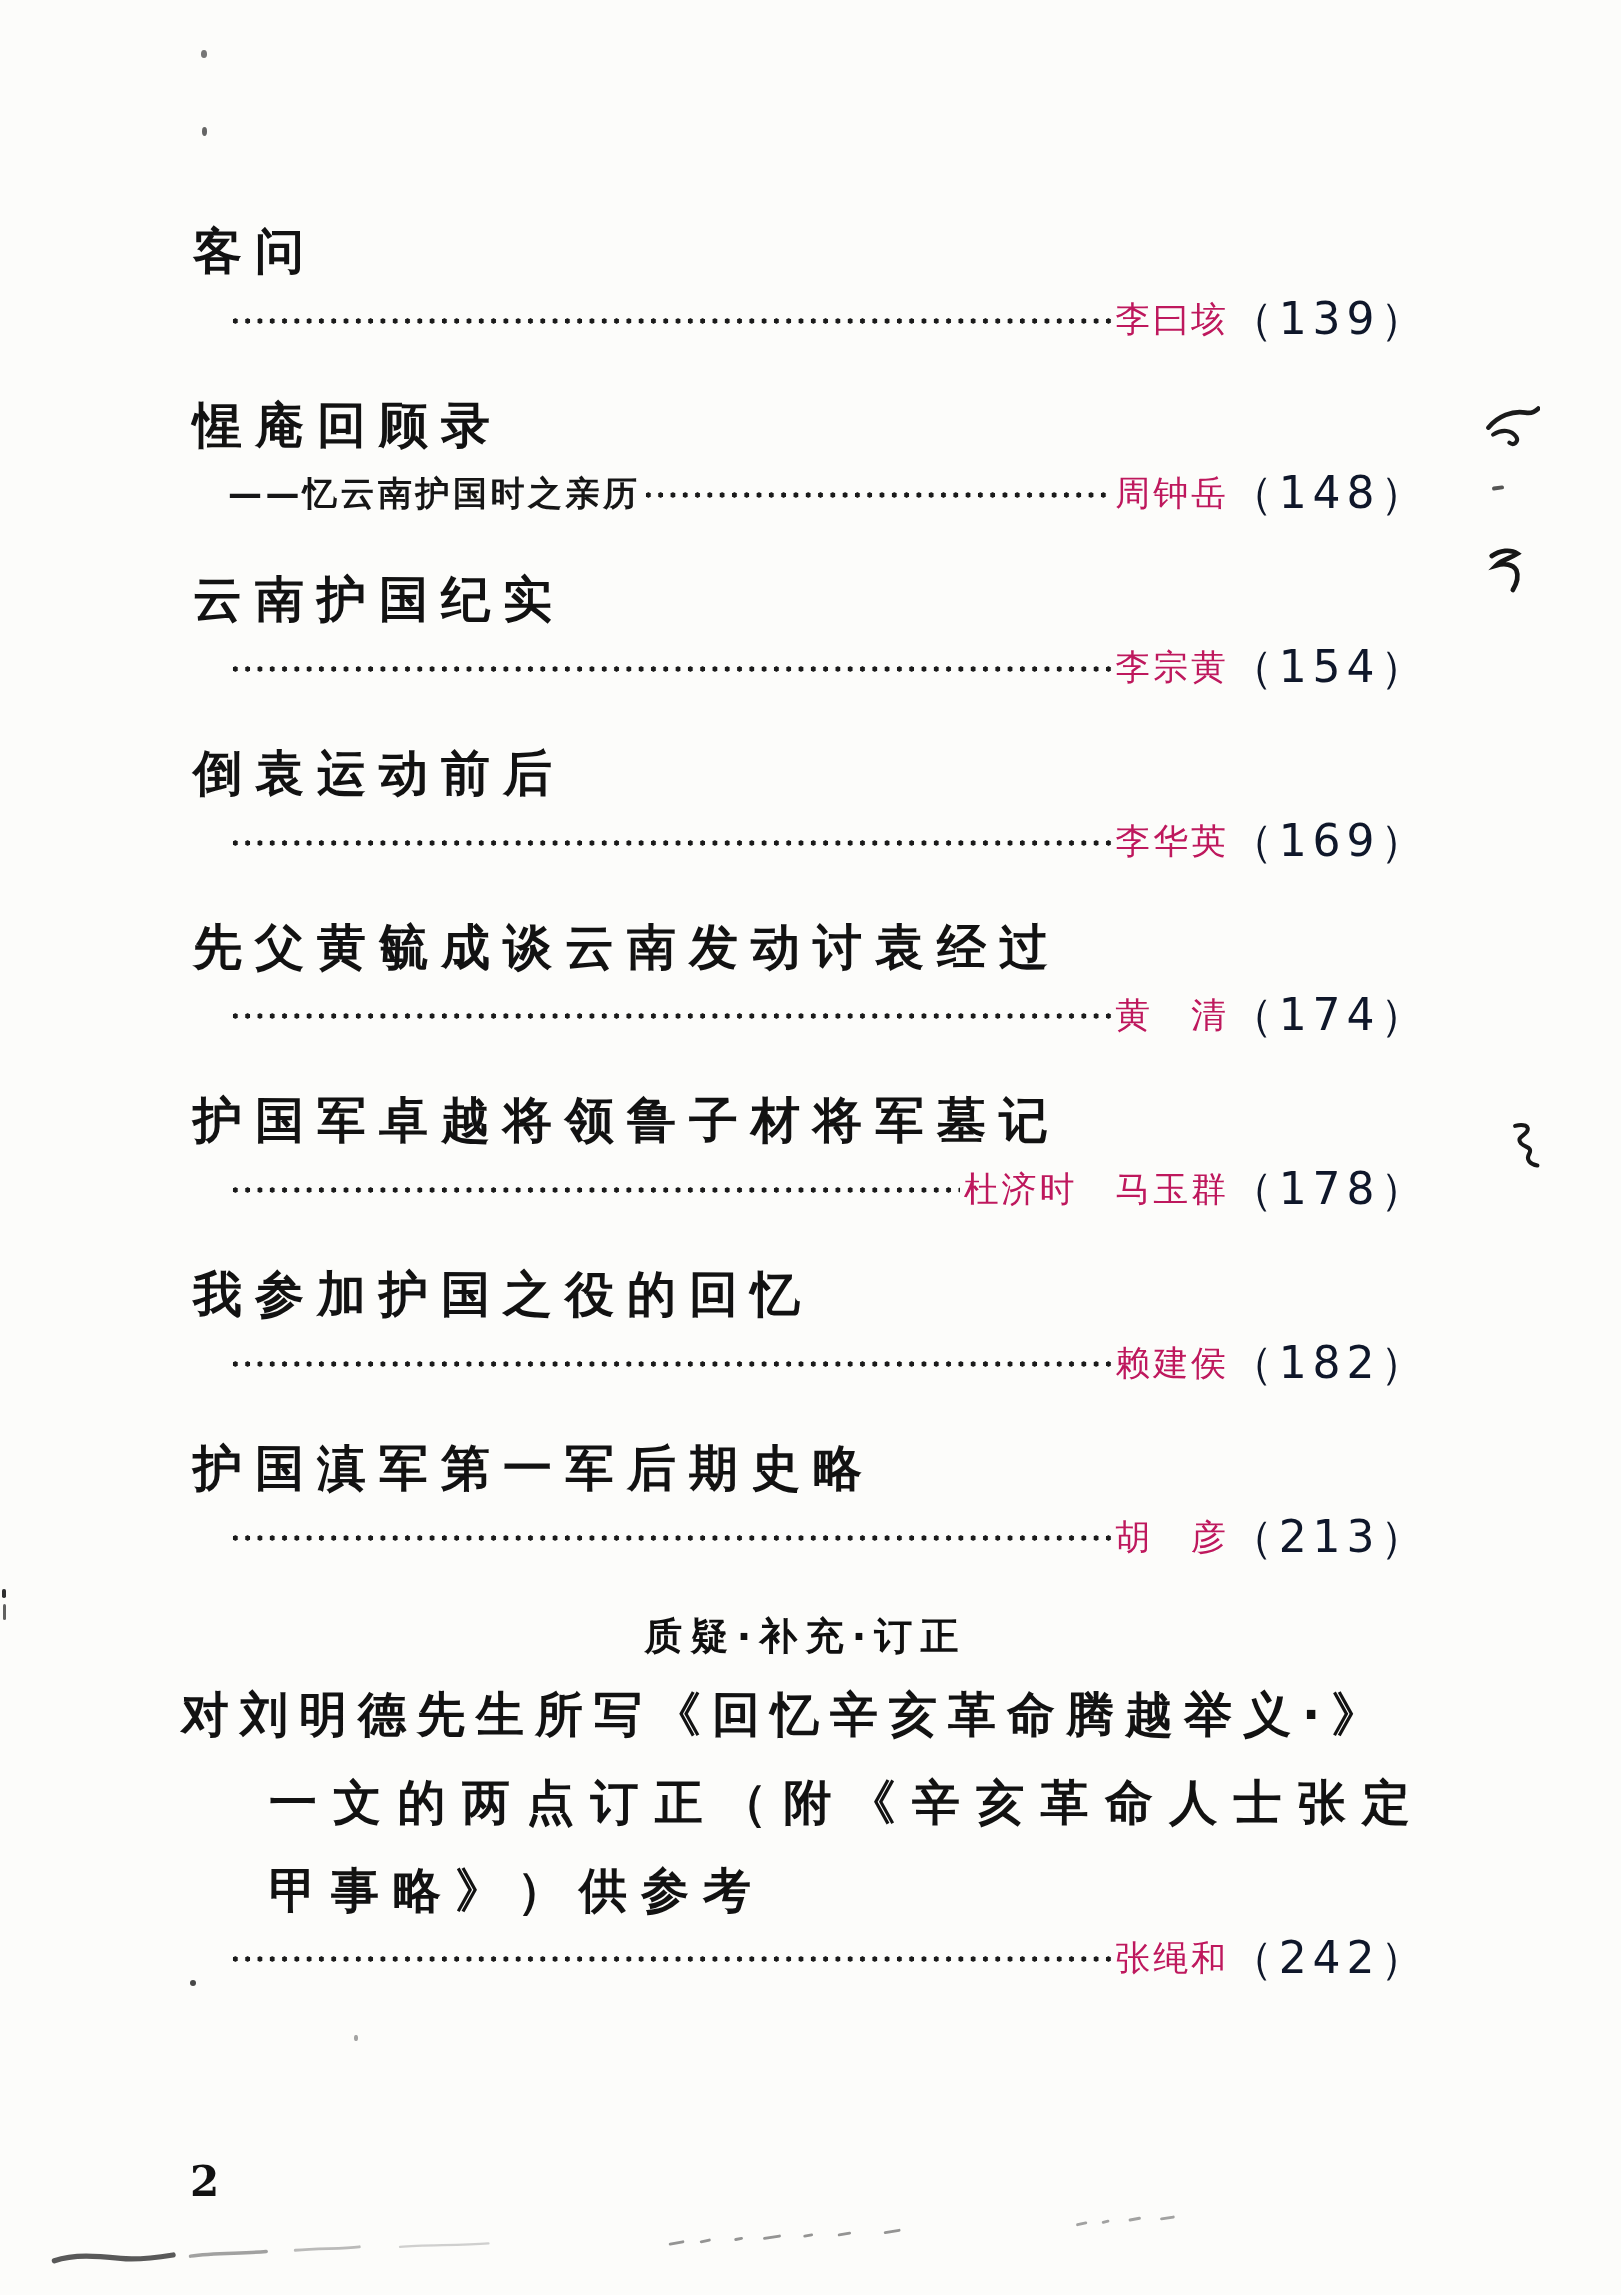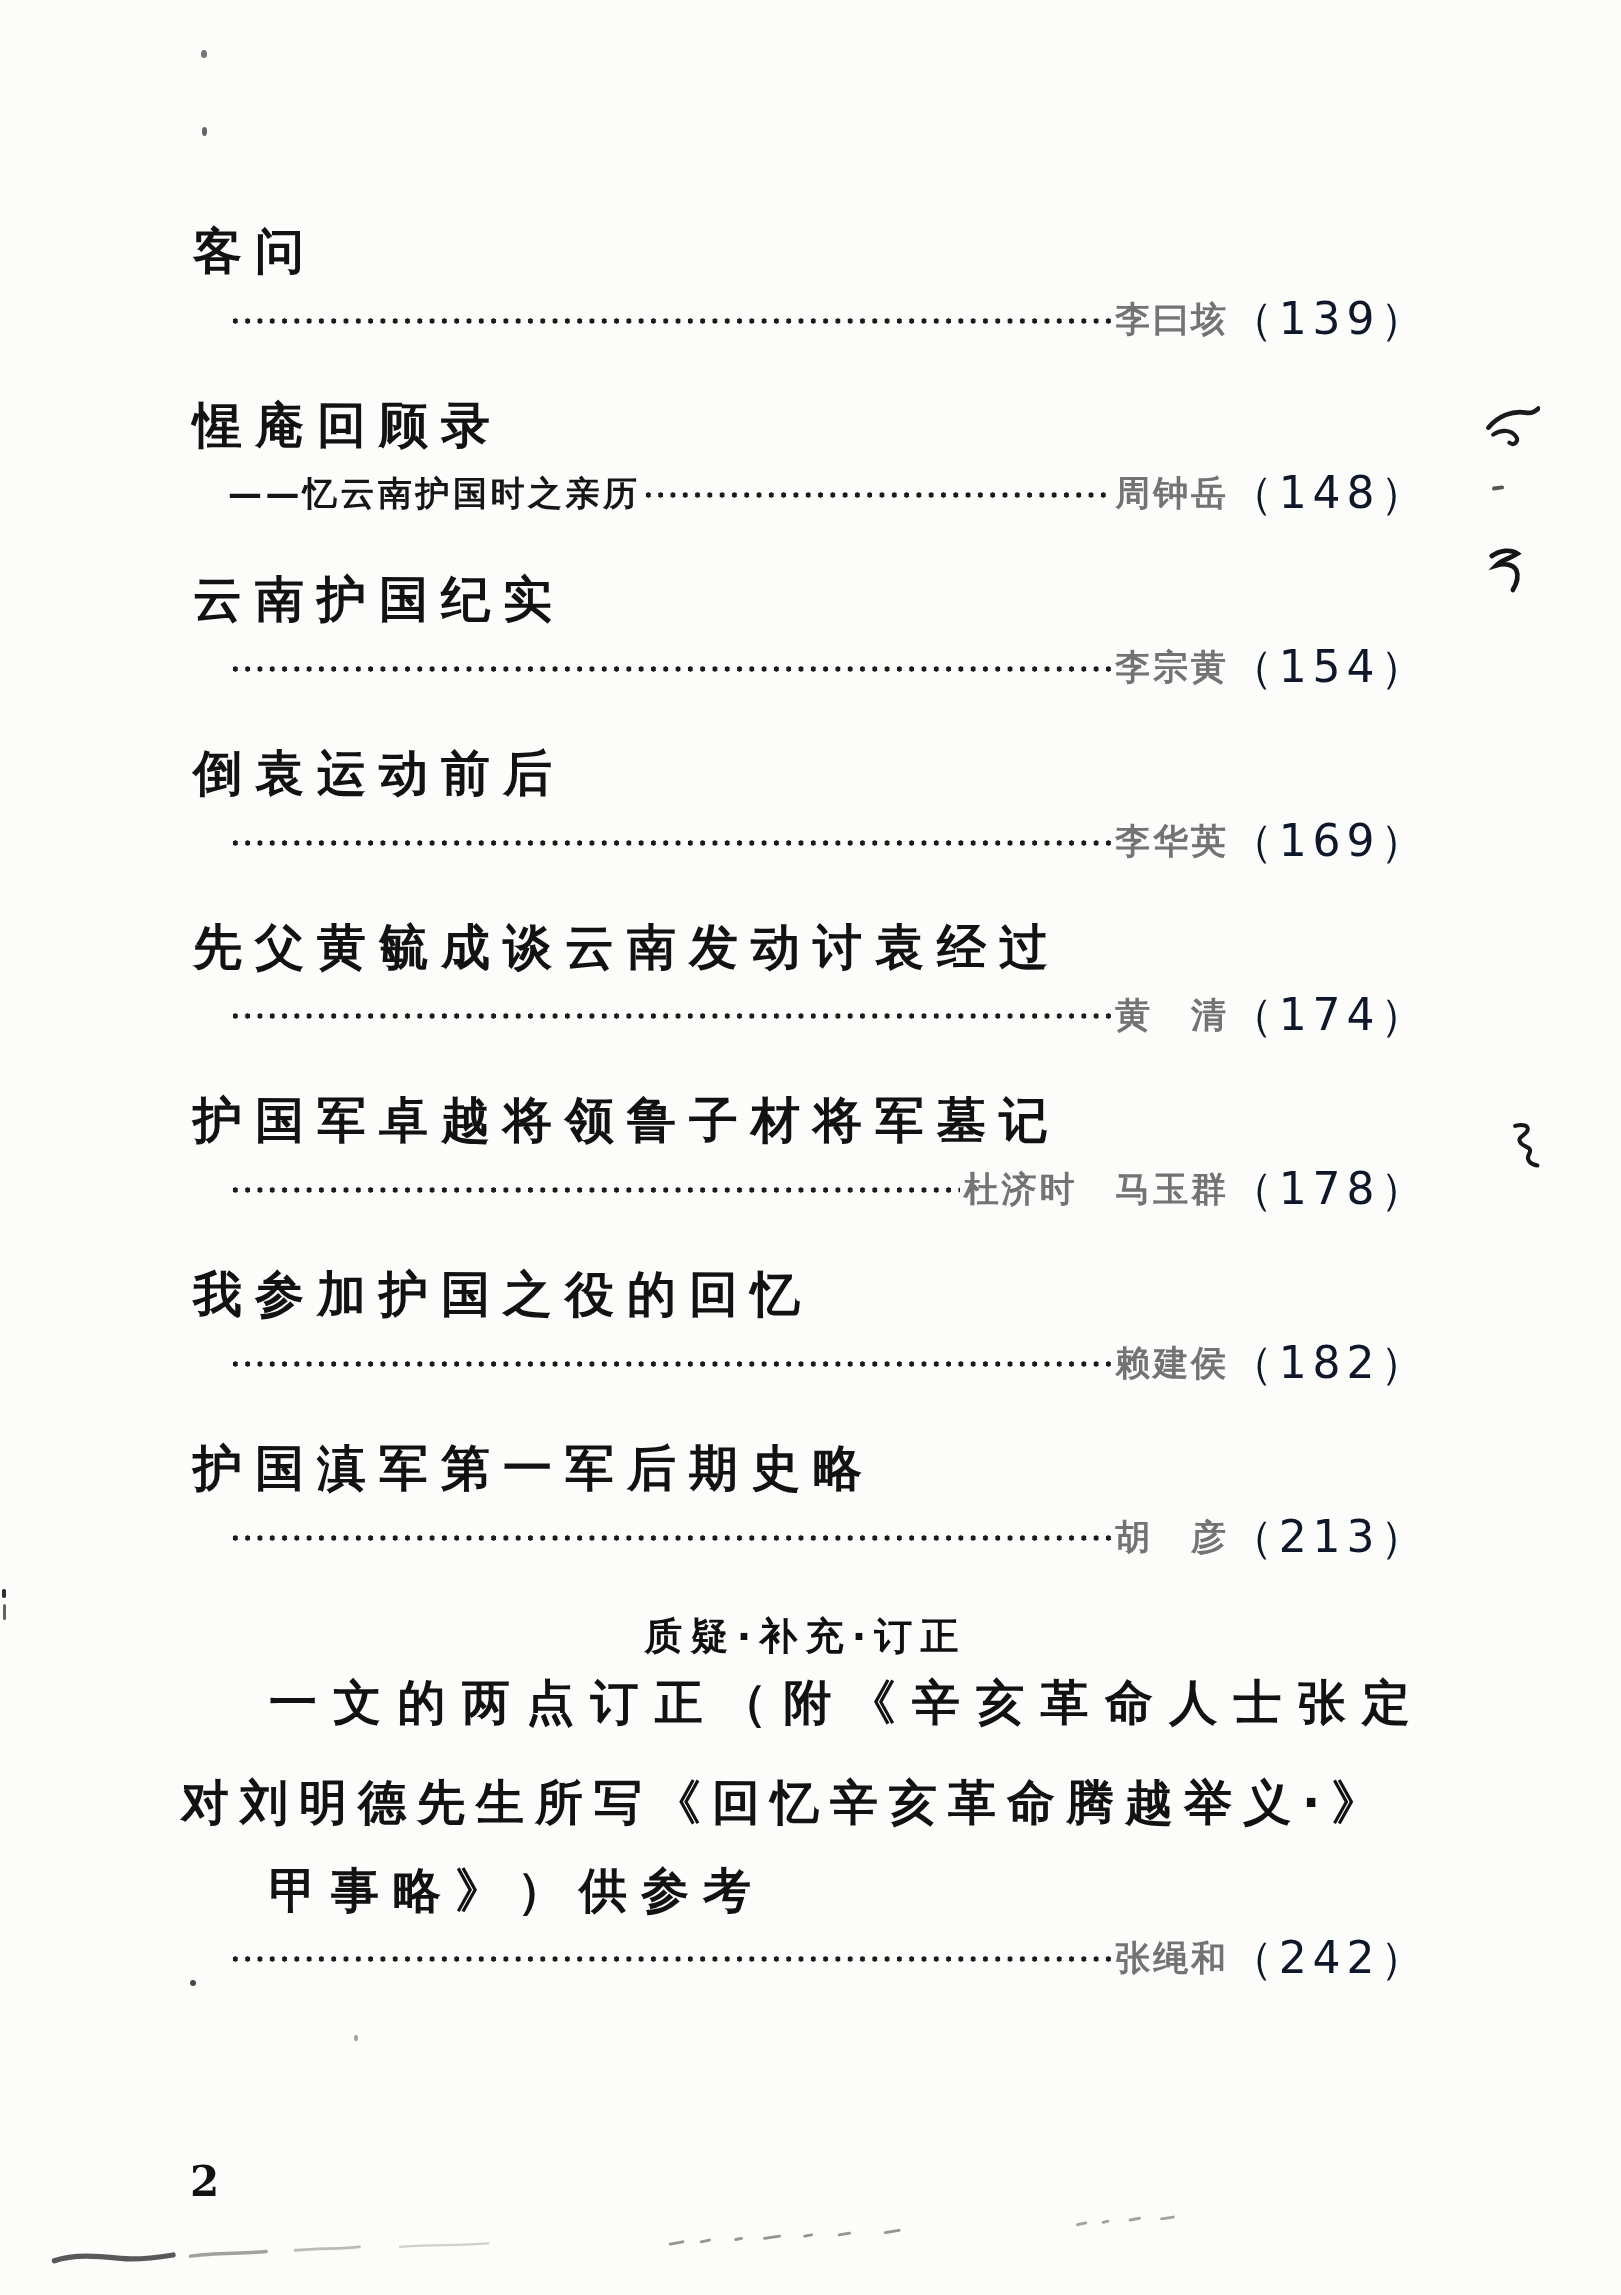--- a/index.html
+++ b/index.html
@@ -47,25 +47,25 @@
     flex:1 1 auto;
     height:100%;
     min-width:35px;
     background-image:radial-gradient(circle, #1a1a1a 2.5px, rgba(0,0,0,0) 2.9px);
     background-size:12.3px 12.3px;
     background-repeat:repeat-x;
     background-position:1.2px 54%;
   }
   .author{
     font-size:35px;
-    font-weight:700;
+    font-weight:400;
     letter-spacing:2.9px;
     white-space:nowrap;
     margin-left:3.5px;
-    color:#737373;
+    color:#be185d;
   }
   .pageno{
     font-size:44px;
     font-weight:400;
     letter-spacing:5.8px;
     white-space:nowrap;
     color:#0f172a;
   }
   .section-heading{
     font-size:38px;
@@ -174,22 +174,22 @@
       <div class="leader-row">
         <div class="dots"></div>
         <span class="author">胡　彦</span>
         <span class="pageno">（213）</span>
       </div>
     </div>
 
     <div class="section-heading">质疑·补充·订正</div>
 
     <div>
+      <div class="bigline first">对刘明德先生所写《回忆辛亥革命腾越举义·》</div>
       <div class="bigline cont">一文的两点订正（附《辛亥革命人士张定</div>
-      <div class="bigline first">对刘明德先生所写《回忆辛亥革命腾越举义·》</div>
       <div class="bigline cont2">甲事略》）供参考</div>
       <div class="leader-row last-leader">
         <div class="dots"></div>
         <span class="author">张绳和</span>
         <span class="pageno">（242）</span>
       </div>
     </div>
 
   </div>
 

